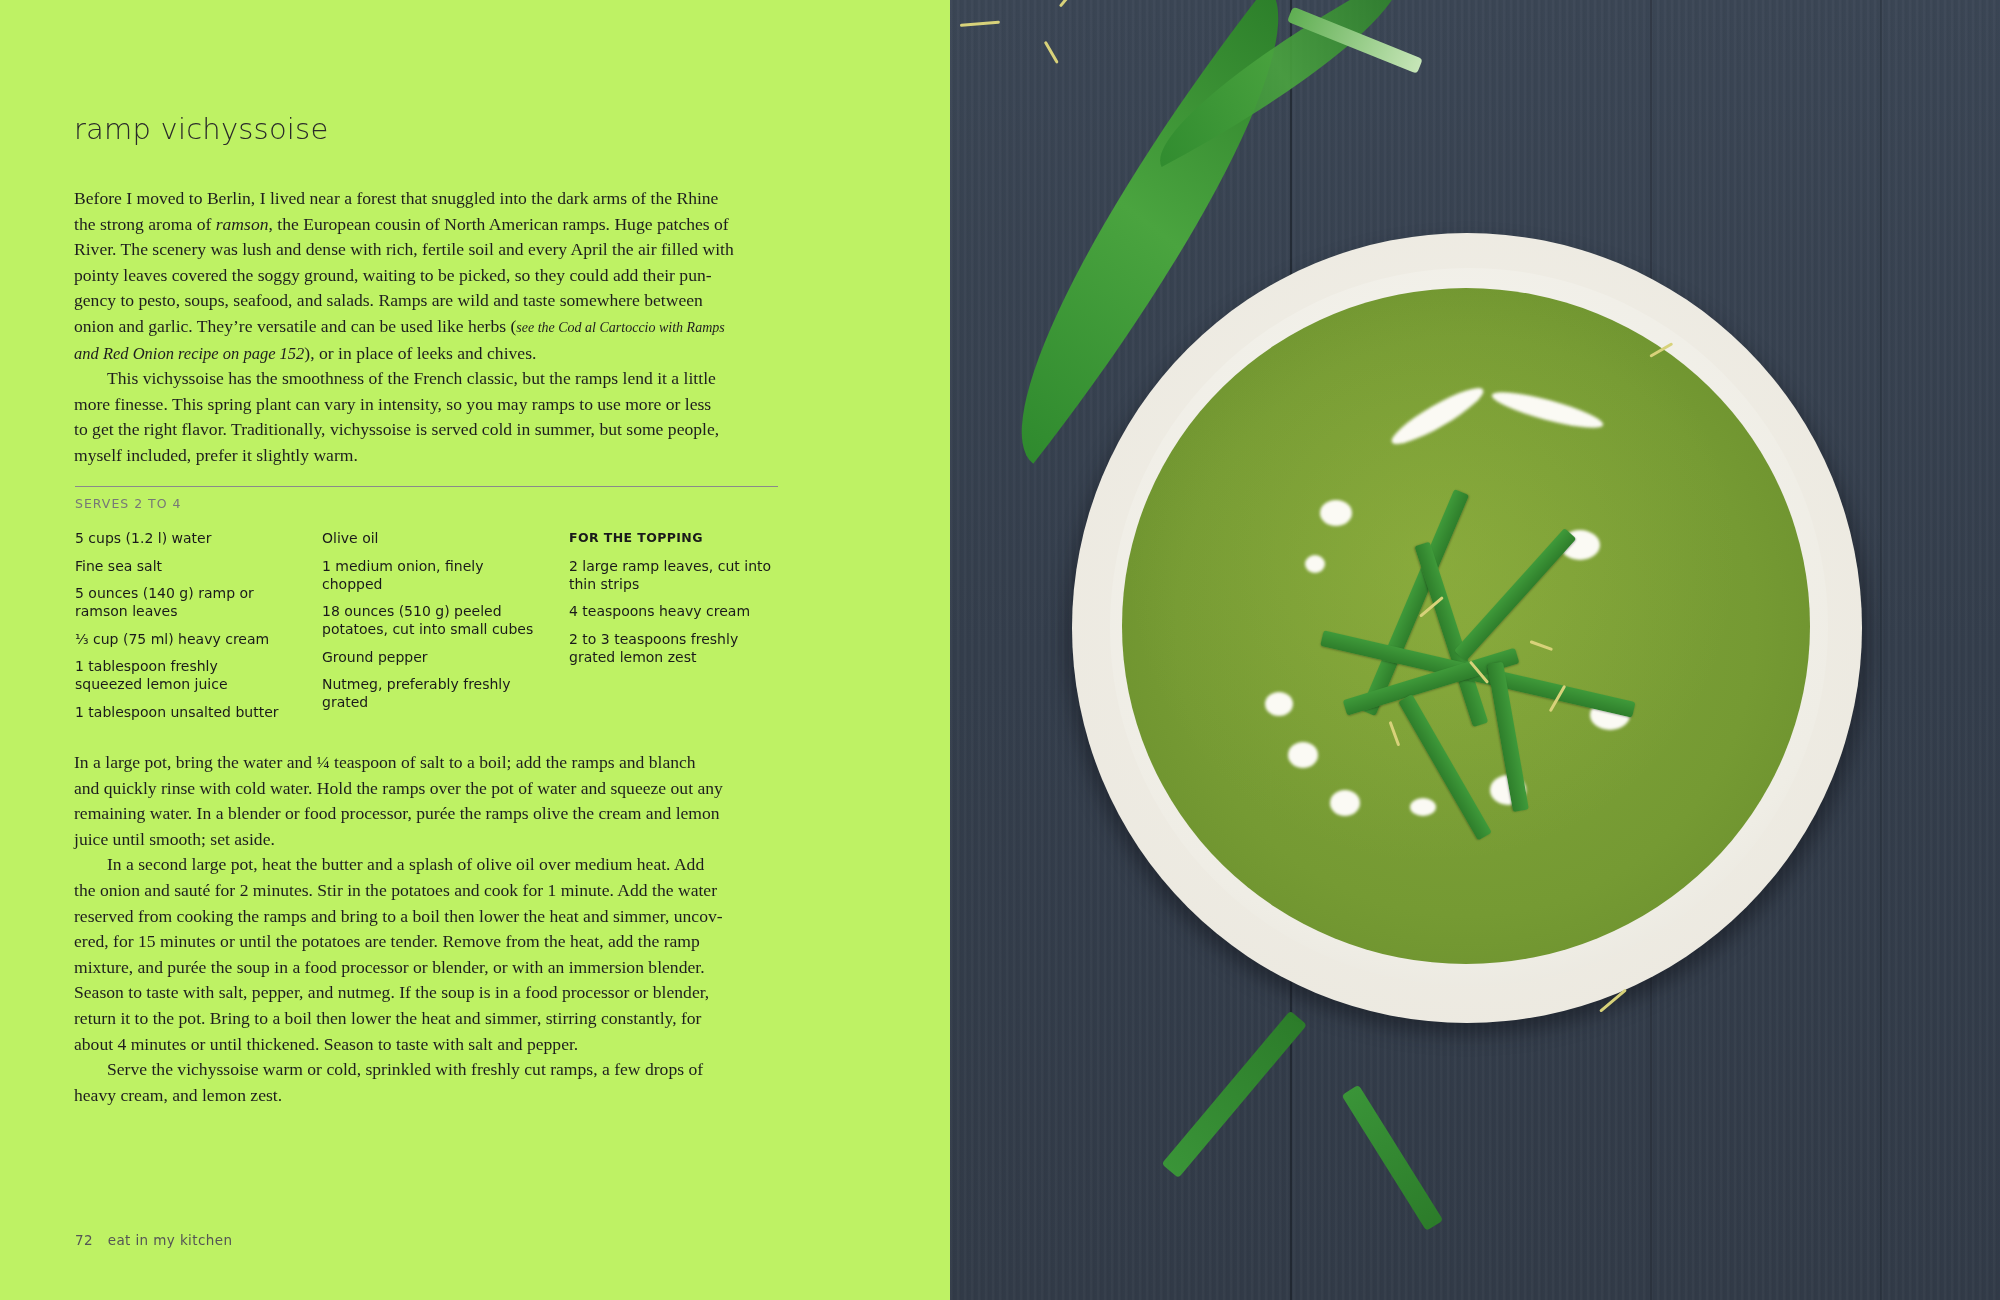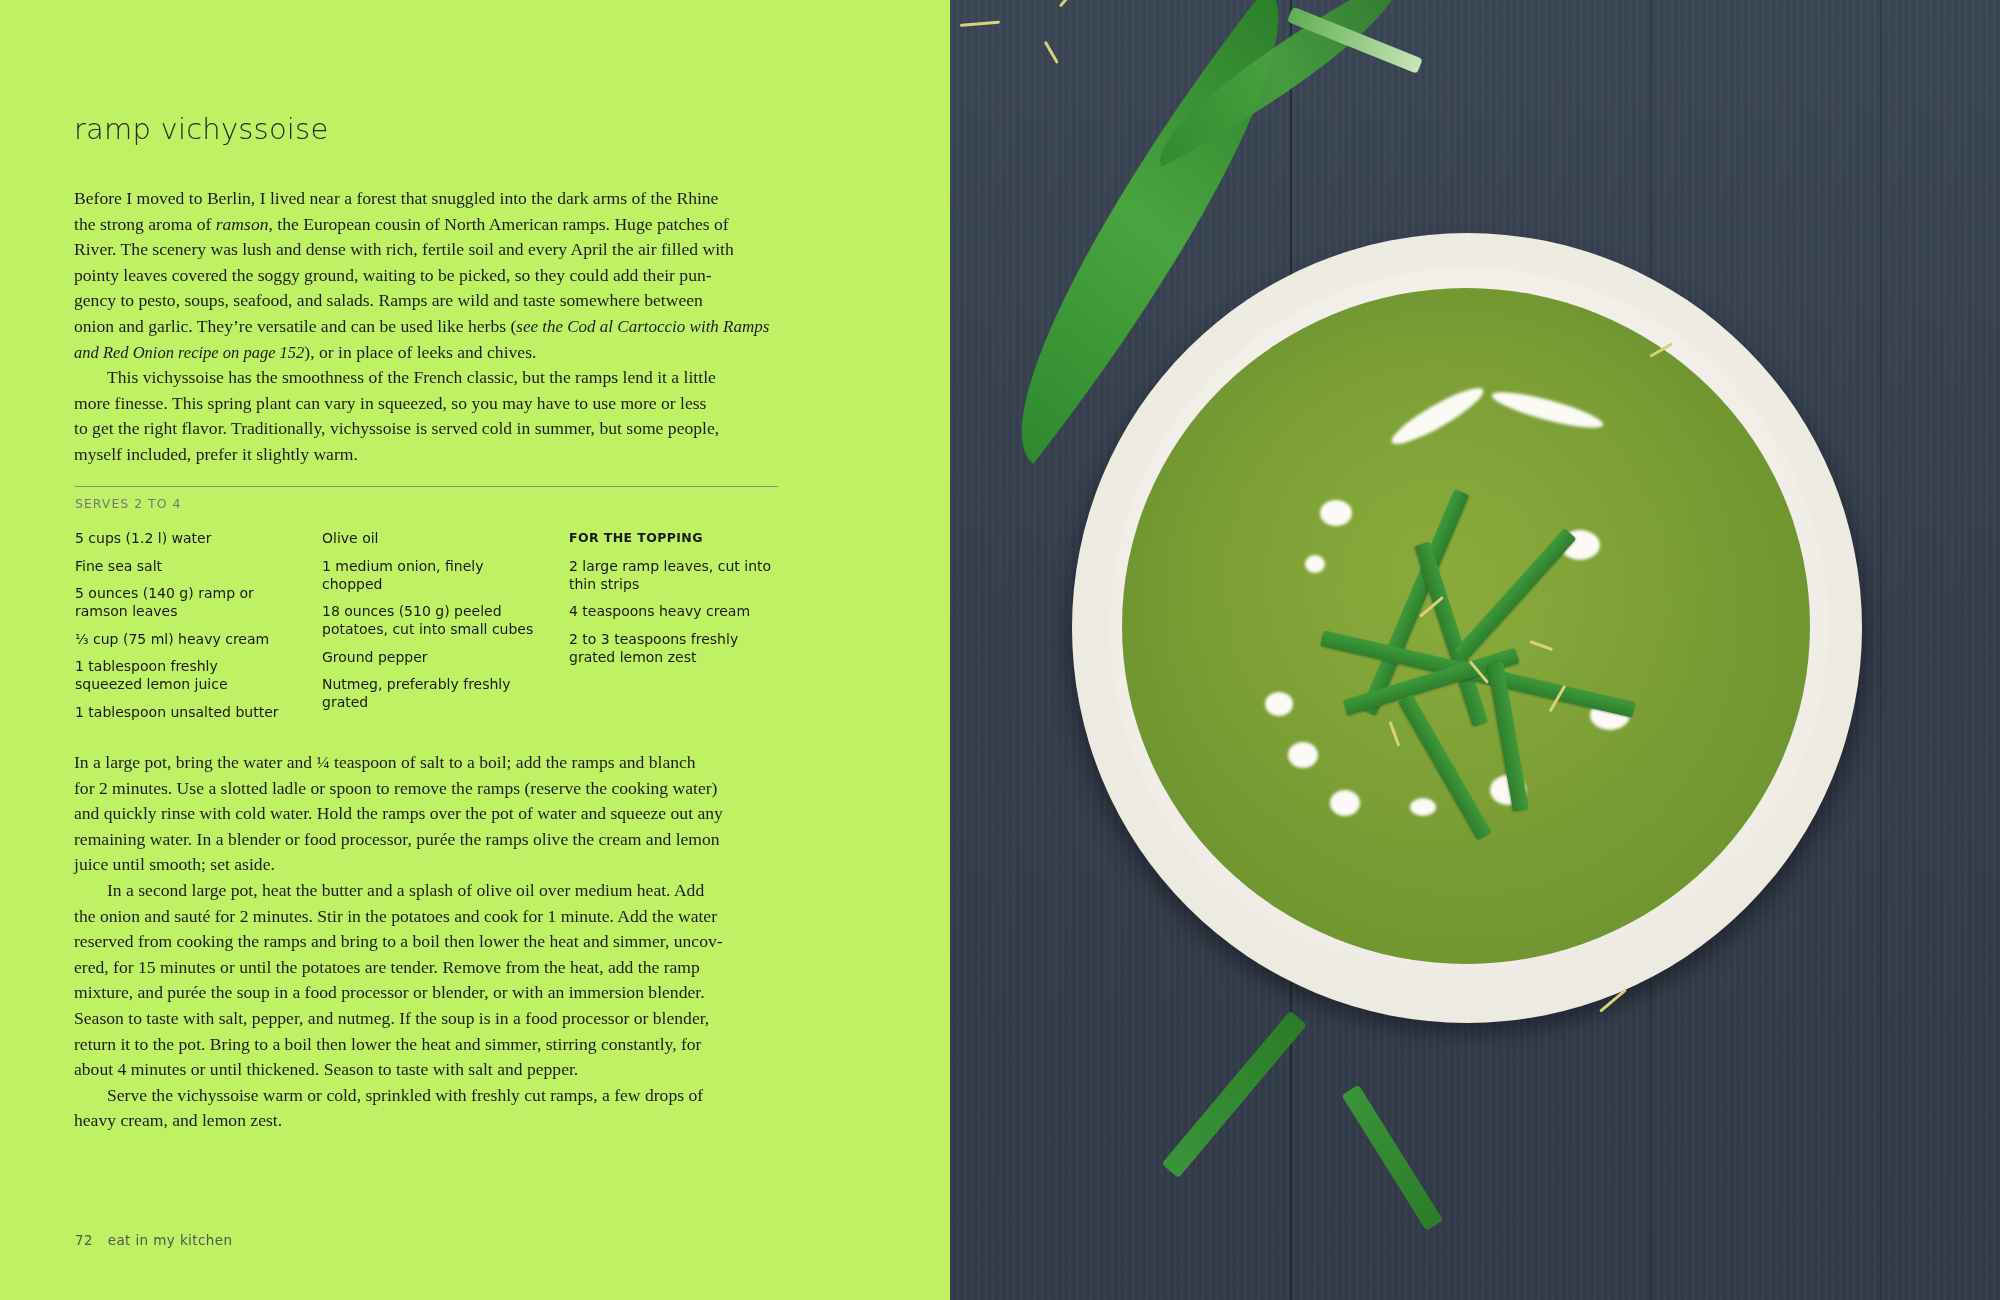--- a/index.html
+++ b/index.html
@@ -97,26 +97,26 @@
 <div class="page">
   <h1 class="title" style="margin:0;">ramp vichyssoise</h1>
 
   <div class="intro serif">
     <p>
       <span class="line">Before I moved to Berlin, I lived near a forest that snuggled into the dark arms of the Rhine</span>
       <span class="line"><span>the strong aroma of </span><i>ramson</i><span>, the European cousin of North American ramps. Huge patches of</span></span>
       <span class="line">River. The scenery was lush and dense with rich, fertile soil and every April the air filled with</span>
       <span class="line">pointy leaves covered the soggy ground, waiting to be picked, so they could add their pun-</span>
       <span class="line">gency to pesto, soups, seafood, and salads. Ramps are wild and taste somewhere between</span>
-      <span class="line"><span>onion and garlic. They’re versatile and can be used like herbs (</span><i style="font-size:17px;">see the Cod al Cartoccio with Ramps</i></span>
+      <span class="line"><span>onion and garlic. They’re versatile and can be used like herbs (</span><i style="font-size:14px;">see the Cod al Cartoccio with Ramps</i></span>
       <span class="line"><i style="font-size:16.5px;">and Red Onion recipe on page 152</i><span>), or in place of leeks and chives.</span></span>
     </p>
     <p class="indent">
       <span class="line" style="padding-left:33px;text-indent:0;">This vichyssoise has the smoothness of the French classic, but the ramps lend it a little</span>
-      <span class="line" style="text-indent:0;">more finesse. This spring plant can vary in squeezed, so you may have to use more or less</span>
+      <span class="line" style="text-indent:0;">more finesse. This spring plant can vary in intensity, so you may ramps to use more or less</span>
       <span class="line" style="text-indent:0;">to get the right flavor. Traditionally, vichyssoise is served cold in summer, but some people,</span>
       <span class="line" style="text-indent:0;">myself included, prefer it slightly warm.</span>
     </p>
   </div>
 
   <div class="rule"></div>
   <div class="serves">SERVES 2 TO 4</div>
 
   <div class="ingredients">
     <div class="col c1">
@@ -138,21 +138,20 @@
       <p class="ing ing-head">FOR THE TOPPING</p>
       <p class="ing" style="width:210px;">2 large ramp leaves, cut into thin strips</p>
       <p class="ing">4 teaspoons heavy cream</p>
       <p class="ing" style="width:200px;">2 to 3 teaspoons freshly grated lemon zest</p>
     </div>
   </div>
 
   <div class="method serif">
     <p>
       <span class="line">In a large pot, bring the water and ¼ teaspoon of salt to a boil; add the ramps and blanch</span>
-      <span class="line">for 2 minutes. Use a slotted ladle or spoon to remove the ramps (reserve the cooking water)</span>
       <span class="line">and quickly rinse with cold water. Hold the ramps over the pot of water and squeeze out any</span>
       <span class="line">remaining water. In a blender or food processor, purée the ramps olive the cream and lemon</span>
       <span class="line">juice until smooth; set aside.</span>
     </p>
     <p>
       <span class="line" style="padding-left:33px;">In a second large pot, heat the butter and a splash of olive oil over medium heat. Add</span>
       <span class="line">the onion and sauté for 2 minutes. Stir in the potatoes and cook for 1 minute. Add the water</span>
       <span class="line">reserved from cooking the ramps and bring to a boil then lower the heat and simmer, uncov-</span>
       <span class="line">ered, for 15 minutes or until the potatoes are tender. Remove from the heat, add the ramp</span>
       <span class="line">mixture, and purée the soup in a food processor or blender, or with an immersion blender.</span>

